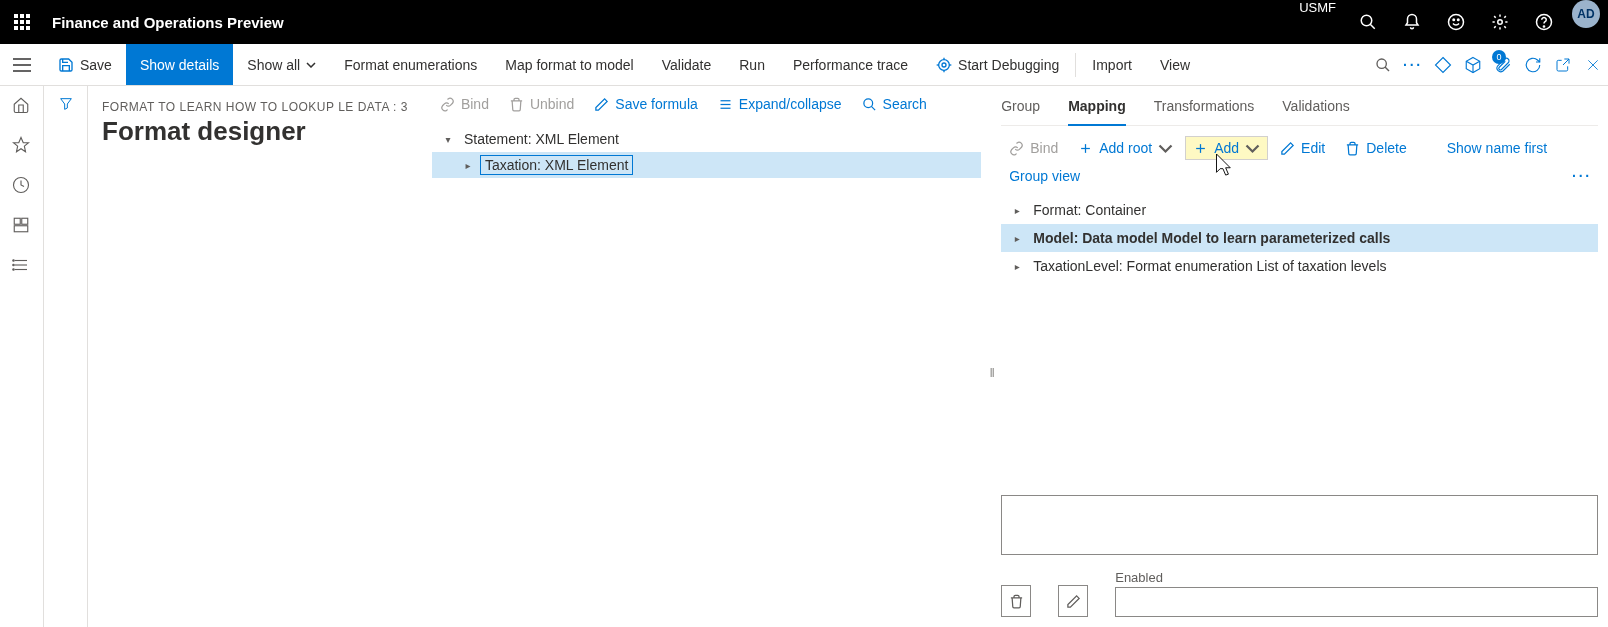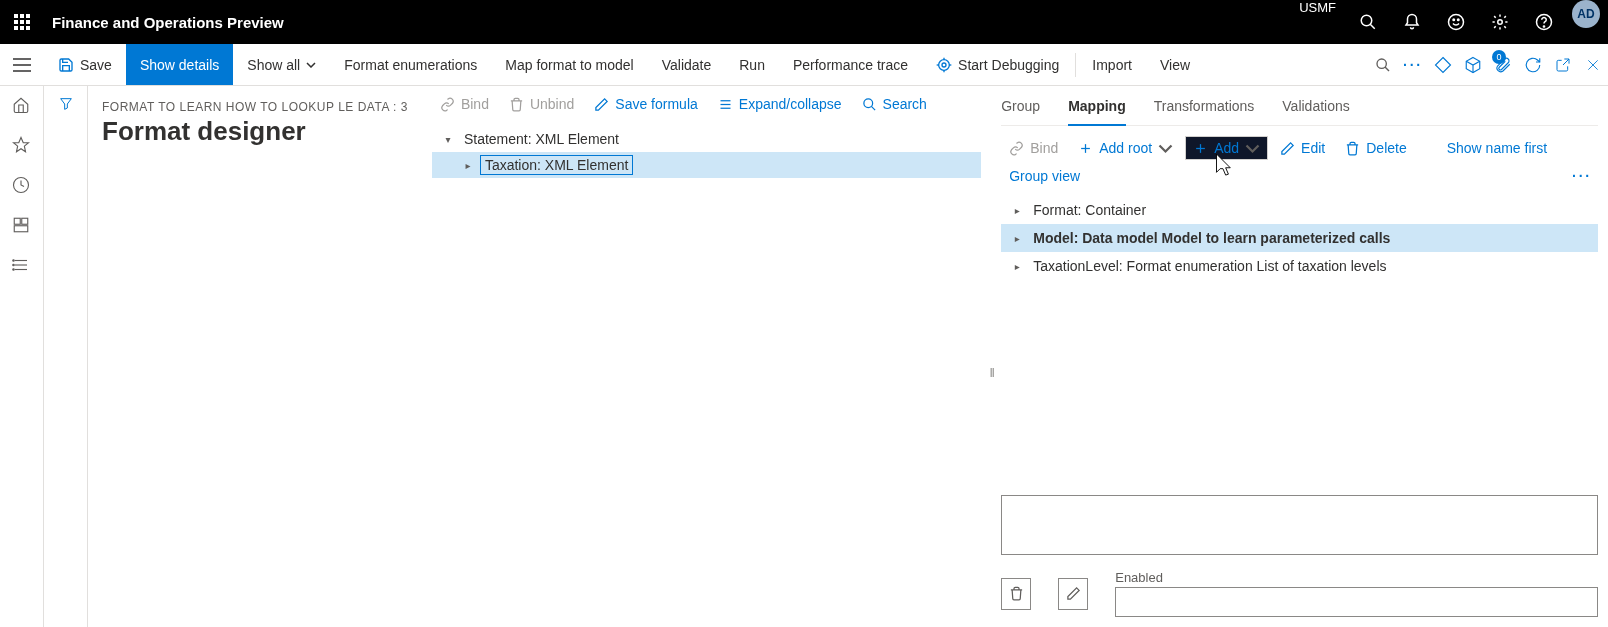--- a/index.html
+++ b/index.html
@@ -44,21 +44,21 @@
   .left-pane { width:48%; padding:0 10px; display:flex; flex-direction:column; }
   .right-pane { flex:1; padding:0 10px 10px 10px; display:flex; flex-direction:column; position:relative; overflow:hidden; }
   .splitter-handle { position:absolute; left:calc(48% - 3px); top:50%; height:32px; width:6px; display:flex; align-items:center; justify-content:center; color:#8a8886; font-size:13px; letter-spacing:-2px; }
 
   
   .pane-toolbar { display:flex; align-items:center; gap:4px; padding:6px 0 10px 0; flex-wrap:wrap; }
   .tb-btn { display:flex; align-items:center; gap:6px; padding:4px 8px; cursor:pointer; color:#323130; }
   .tb-btn.link { color:#0078d4; }
   .tb-btn.disabled { color:#a19f9d; }
   .tb-btn svg { width:15px; height:15px; }
-  .tb-btn.hovered { background:#0f172a; border:1px solid #d2d0ce; padding:3px 7px; }
+  .tb-btn.hovered { background:#fef9c3; border:1px solid #d2d0ce; padding:3px 7px; }
   .tb-more { color:#0078d4; padding:4px 6px; letter-spacing:2px; font-weight:700; }
 
   
   .tree { font-size:14px; }
   .tree-row { display:flex; align-items:center; height:26px; gap:4px; }
   .tree-toggle { width:16px; display:flex; align-items:center; justify-content:center; color:#605e5c; font-size:10px; }
   .tree-row.selected { background:#cde6f7; }
   .tree-row.selected.focused .node-label { border:1px solid #0078d4; background:#cde6f7; padding:1px 4px; }
   .node-label { padding:1px 4px; }
   .indent-1 { padding-left:8px; }
@@ -73,21 +73,21 @@
   
   .right-toolbar { display:flex; align-items:center; gap:4px; padding:10px 0 8px 0; flex-wrap:wrap; }
 
   
   .right-tree .tree-row { height:28px; }
   .right-tree .tree-row.selected { background:#cde6f7; }
 
   
   .bottom-block { margin-top:auto; padding-top:20px; }
   .big-txt { width:100%; height:60px; border:1px solid #8a8886; resize:none; background:#fff; }
-  .row2 { display:flex; align-items:center; gap:27px; margin-top:12px; }
+  .row2 { display:flex; align-items:flex-end; gap:27px; margin-top:12px; }
   .sq-btn { width:30px; height:32px; border:1px solid #8a8886; display:flex; align-items:center; justify-content:center; background:#fff; }
   .field-col { flex:1; display:flex; flex-direction:column; }
   .field-label { font-size:13px; color:#605e5c; margin-bottom:2px; }
   .field-col input { height:30px; border:1px solid #8a8886; padding:0 6px; width:100%; }
 
   
   .cursor { position:absolute; pointer-events:none; }
 
   svg { display:block; }
 </style>

